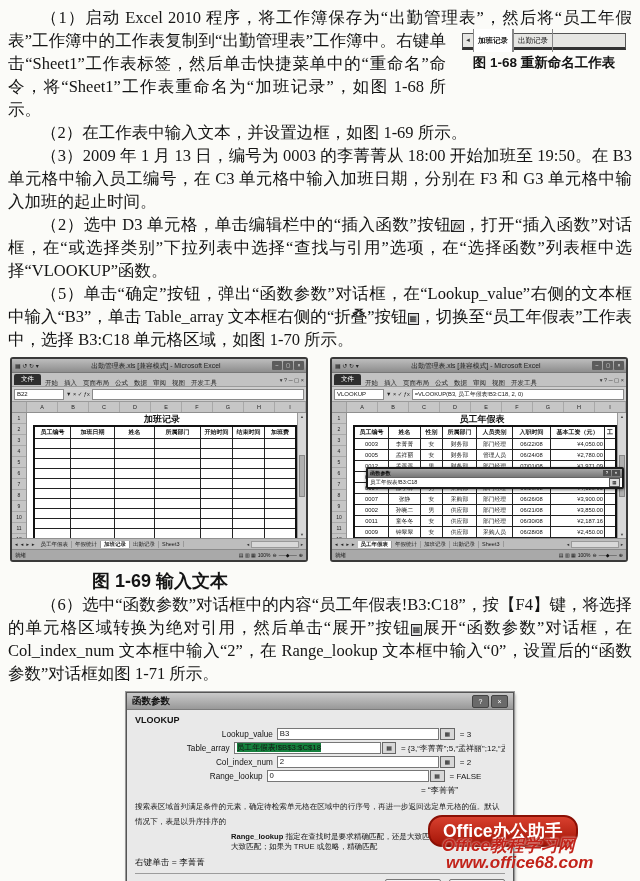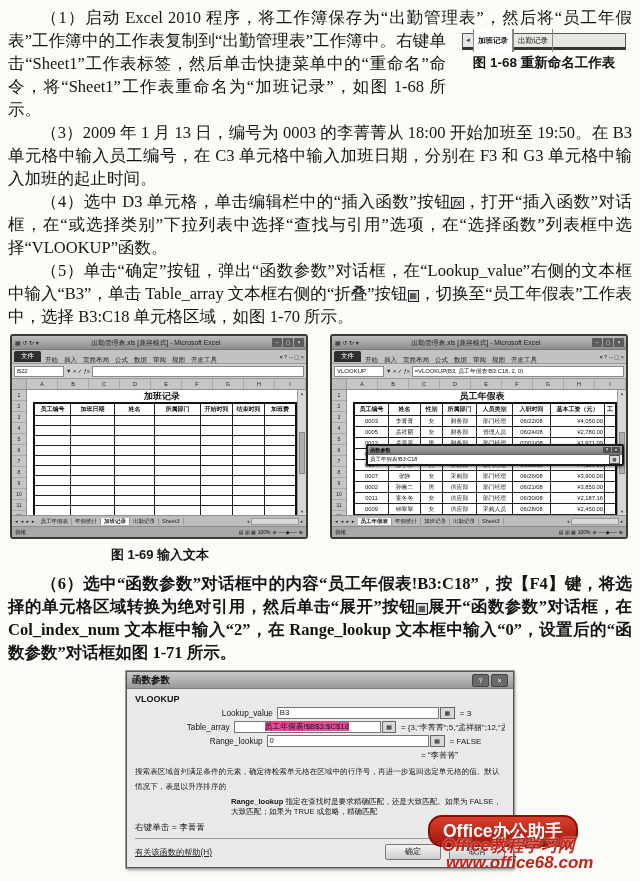--- a/index.html
+++ b/index.html
@@ -20,21 +20,21 @@
         font-size:7.5px;padding:0 2px;margin:0 6px;}
   .tabstrip .nav{font-size:6px;color:#333;margin-right:2px;}
   .tabstrip .tab{padding:0 4px;border-left:1px solid #888;border-right:1px solid #888;
         white-space:nowrap;overflow:hidden;}
   .tabstrip .tab.active{background:#fff;font-weight:bold;}
   .figcap{font-family:"Liberation Sans",sans-serif;font-weight:bold;font-size:13.5px;
         margin-top:4px;white-space:nowrap;text-align:center;}
   
   .figrow{display:flex;gap:20px;margin:6px 2px 0;}
   .shotcol{width:300px;text-align:center;}
-  .figcap2{font-family:"Liberation Sans",sans-serif;font-weight:bold;font-size:13px;margin-top:7px;}
+  .figcap2{font-family:"Liberation Sans",sans-serif;font-weight:bold;font-size:18px;margin-top:7px;}
   
   .xlwin{width:298px;height:205px;border:2px solid #3a3a3a;border-radius:3px;background:#c9c9c9;
         font-family:"Liberation Sans",sans-serif;text-align:left;box-sizing:border-box;
         display:flex;flex-direction:column;overflow:hidden;}
   .xl-title{height:13px;background:linear-gradient(#bdbdbd,#8d8d8d);display:flex;align-items:center;
         font-size:7px;border-bottom:1px solid #777;}
   .qat{font-size:6px;color:#222;padding:0 3px;white-space:nowrap;}
   .xl-title-text{flex:1;text-align:center;font-size:6.8px;color:#1d1d1d;white-space:nowrap;overflow:hidden;}
   .winbtns{display:flex;gap:1px;padding:0 2px;}
   .winbtns span{width:10px;height:9px;background:#5c5c5c;color:#eee;font-size:5px;line-height:9px;
@@ -108,21 +108,21 @@
   .dlg-title-text{font-size:9.5px;font-weight:bold;color:#111;}
   .dlg-title .btns{margin-left:auto;display:flex;gap:2px;}
   .dlg-title .btns span{width:15px;height:11px;background:#6a6a6a;color:#fff;font-size:7px;
         line-height:11px;text-align:center;border-radius:2px;border:1px solid #444;}
   .dlg-body{padding:5px 8px 4px;}
   .funcname{font-size:9px;font-weight:bold;margin-bottom:2px;}
   .frow{display:flex;align-items:center;height:14px;justify-content:center;}
   .flabel{width:104px;text-align:right;font-size:8.2px;padding-right:4px;white-space:nowrap;}
   .finput{width:158px;height:10px;background:#fff;border:1px solid #777;font-size:7.8px;
         line-height:10px;padding-left:2px;white-space:nowrap;overflow:hidden;}
-  .finput .sel{background:#ec4899;margin-left:28px;}
+  .finput .sel{background:#15803d;}
   .rangebtn{width:13px;height:10px;border:1px solid #666;background:#d8d8d8;font-size:6px;
         line-height:10px;text-align:center;margin-left:1px;}
   .fresult{font-size:8px;padding-left:5px;white-space:nowrap;overflow:hidden;}
   .finalres{font-size:8.2px;margin:2px 0 3px 286px;}
   .dlg-desc{font-size:7.6px;line-height:15px;color:#1a1a1a;margin-top:2px;}
   .range-desc{font-size:7.6px;line-height:9.5px;margin:3px 0 0 96px;}
   .range-desc b{font-weight:bold;}
   .calcrow{font-size:8.6px;margin-top:6px;}
   .dlg hr{border:none;border-top:1px solid #9c9c9c;margin:4px 0;}
   .dlg-footer{display:flex;align-items:center;padding:1px 0 3px;}
@@ -147,22 +147,23 @@
 <body>
 
 <div class="page">
 
   <p class="bodytext"><span class="ind">（1）启动 Excel 2010 程序，将工作簿保存为“出勤管理表”，然后将“员工年假表”工</span><span class="fig68"><span class="tabstrip">
           <span class="nav">◄</span>
           <span class="tab active">加班记录</span>
           <span class="tab">出勤记录</span>
         </span><span class="figcap">图 1-68  重新命名工作表</span></span><span>作簿中的工作表复制到“出勤管理表”工作簿中。右键单击“Sheet1”工作表标签，然后单击快捷菜单中的“重命名”命令，将“Sheet1”工作表重命名为“加班记录”，如图 1-68 所示。</span></p>
 
+  <p class="bodytext"><span class="ind">（2）在工作表中输入文本，并设置边框，如图 1-69 所示。</span></p>
   <p class="bodytext"><span class="ind">（3）2009 年 1 月 13 日，编号为 0003 的李菁菁从 18:00 开始加班至 19:50。在 B3 单元格中输入员工编号，在 C3 单元格中输入加班日期，分别在 F3 和 G3 单元格中输入加班的起止时间。</span></p>
-  <p class="bodytext"><span class="ind">（4）选中 D3 单元格，单击编辑栏中的“插入函数”按钮</span><span class="inline-icon">ƒx</span><span>，打开“插入函数”对话框，在“或选择类别”下拉列表中选择“查找与引用”选项，在“选择函数”列表框中选择“VLOOKUP”函数。</span></p>
+  <p class="bodytext"><span class="ind">（2）选中 D3 单元格，单击编辑栏中的“插入函数”按钮</span><span class="inline-icon">ƒx</span><span>，打开“插入函数”对话框，在“或选择类别”下拉列表中选择“查找与引用”选项，在“选择函数”列表框中选择“VLOOKUP”函数。</span></p>
   <p class="bodytext"><span class="ind">（5）单击“确定”按钮，弹出“函数参数”对话框，在“Lookup_value”右侧的文本框中输入“B3”，单击 Table_array 文本框右侧的“折叠”按钮</span><span class="inline-icon boxed">▦</span><span>，切换至“员工年假表”工作表中，选择 B3:C18 单元格区域，如图 1-70 所示。</span></p>
 
   <div class="figrow">
 
     <div class="shotcol">
       <div class="xlwin">
         <div class="xl-title">
           <span class="qat">▦ ↺ ↻ ▾</span>
           <span class="xl-title-text">出勤管理表.xls [兼容模式] - Microsoft Excel</span>
           <span class="winbtns">
@@ -545,21 +546,21 @@
               <span>100%</span>
               <span>⊖</span>
               <span>──◆──</span>
               <span>⊕</span>
             </span>
         </div>
       </div>
     </div>
   </div>
 
-  <p class="bodytext" style="margin-top:8px;font-weight:bold;"><span class="ind">（6）选中“函数参数”对话框中的内容“员工年假表!B3:C18”，按【F4】键，将选择的单元格区域转换为绝对引用，然后单击“展开”按钮</span><span class="inline-icon boxed">▦</span><span>展开“函数参数”对话框，在 Col_index_num 文本框中输入“2”，在 Range_lookup 文本框中输入“0”，设置后的“函数参数”对话框如图 1-71 所示。</span></p>
+  <p class="bodytext" style="margin-top:0;"><span class="ind">（6）选中“函数参数”对话框中的内容“员工年假表!B3:C18”，按【F4】键，将选择的单元格区域转换为绝对引用，然后单击“展开”按钮</span><span class="inline-icon boxed">▦</span><span>展开“函数参数”对话框，在 Col_index_num 文本框中输入“2”，在 Range_lookup 文本框中输入“0”，设置后的“函数参数”对话框如图 1-71 所示。</span></p>
 
   <div class="fig71wrap">
     <div class="dlg">
       <div class="dlg-title">
         <span class="dlg-title-text">函数参数</span>
         <span class="btns">
             <span>?</span>
             <span>×</span>
           </span>
       </div>
@@ -571,20 +572,26 @@
           <span class="rangebtn">▦</span>
           <span class="fresult">=  3</span>
         </div>
         <div class="frow">
           <span class="flabel">Table_array</span>
           <span class="finput"><span class="sel">员工年假表!$B$3:$C$18</span></span>
           <span class="rangebtn">▦</span>
           <span class="fresult">=  {3,“李菁菁”;5,“孟祥丽”;12,“孟...</span>
         </div>
         <div class="frow">
+          <span class="flabel">Col_index_num</span>
+          <span class="finput">2</span>
+          <span class="rangebtn">▦</span>
+          <span class="fresult">=  2</span>
+        </div>
+        <div class="frow">
           <span class="flabel">Range_lookup</span>
           <span class="finput">0</span>
           <span class="rangebtn">▦</span>
           <span class="fresult">=  FALSE</span>
         </div>
         <div class="finalres">=  “李菁菁”</div>
         <div class="dlg-desc">搜索表区域首列满足条件的元素，确定待检索单元格在区域中的行序号，再进一步返回选定单元格的值。默认情况下，表是以升序排序的</div>
         <div class="range-desc"><b>Range_lookup</b><span>  指定在查找时是要求精确匹配，还是大致匹配。如果为 FALSE，大致匹配；如果为 TRUE 或忽略，精确匹配</span></div>
         <div class="calcrow">右键单击  =  李菁菁</div>
         <hr>

